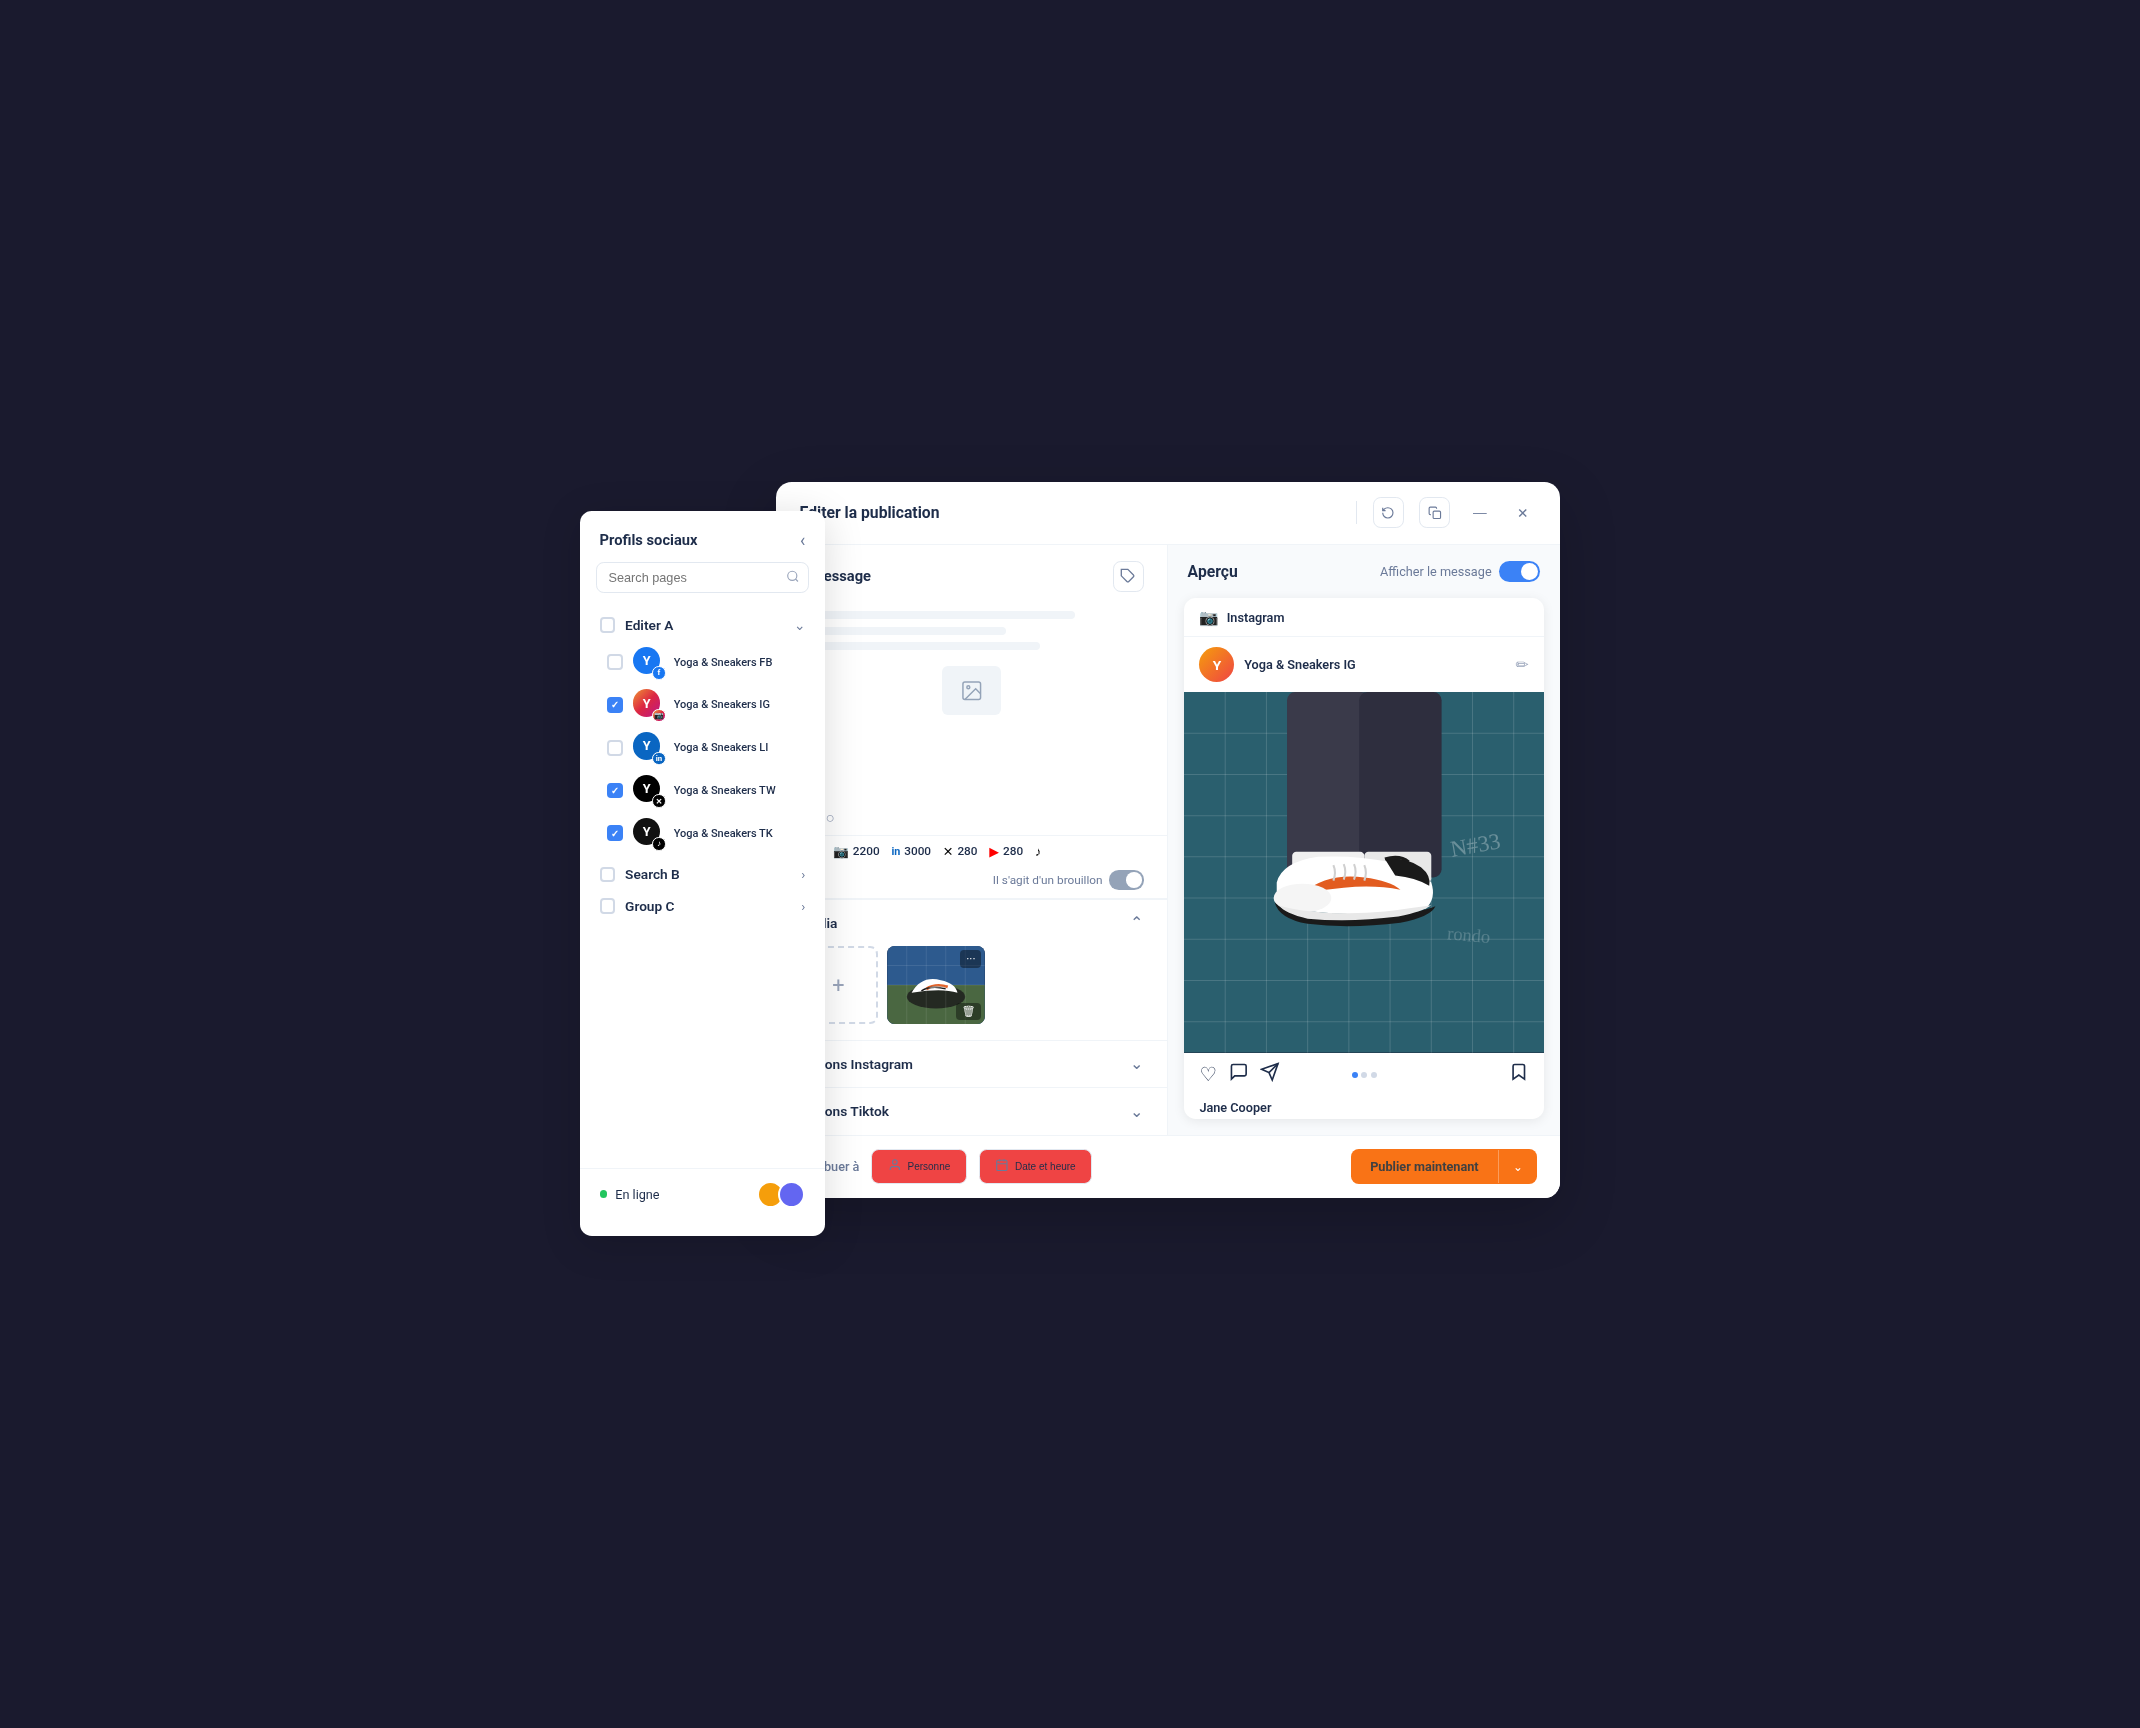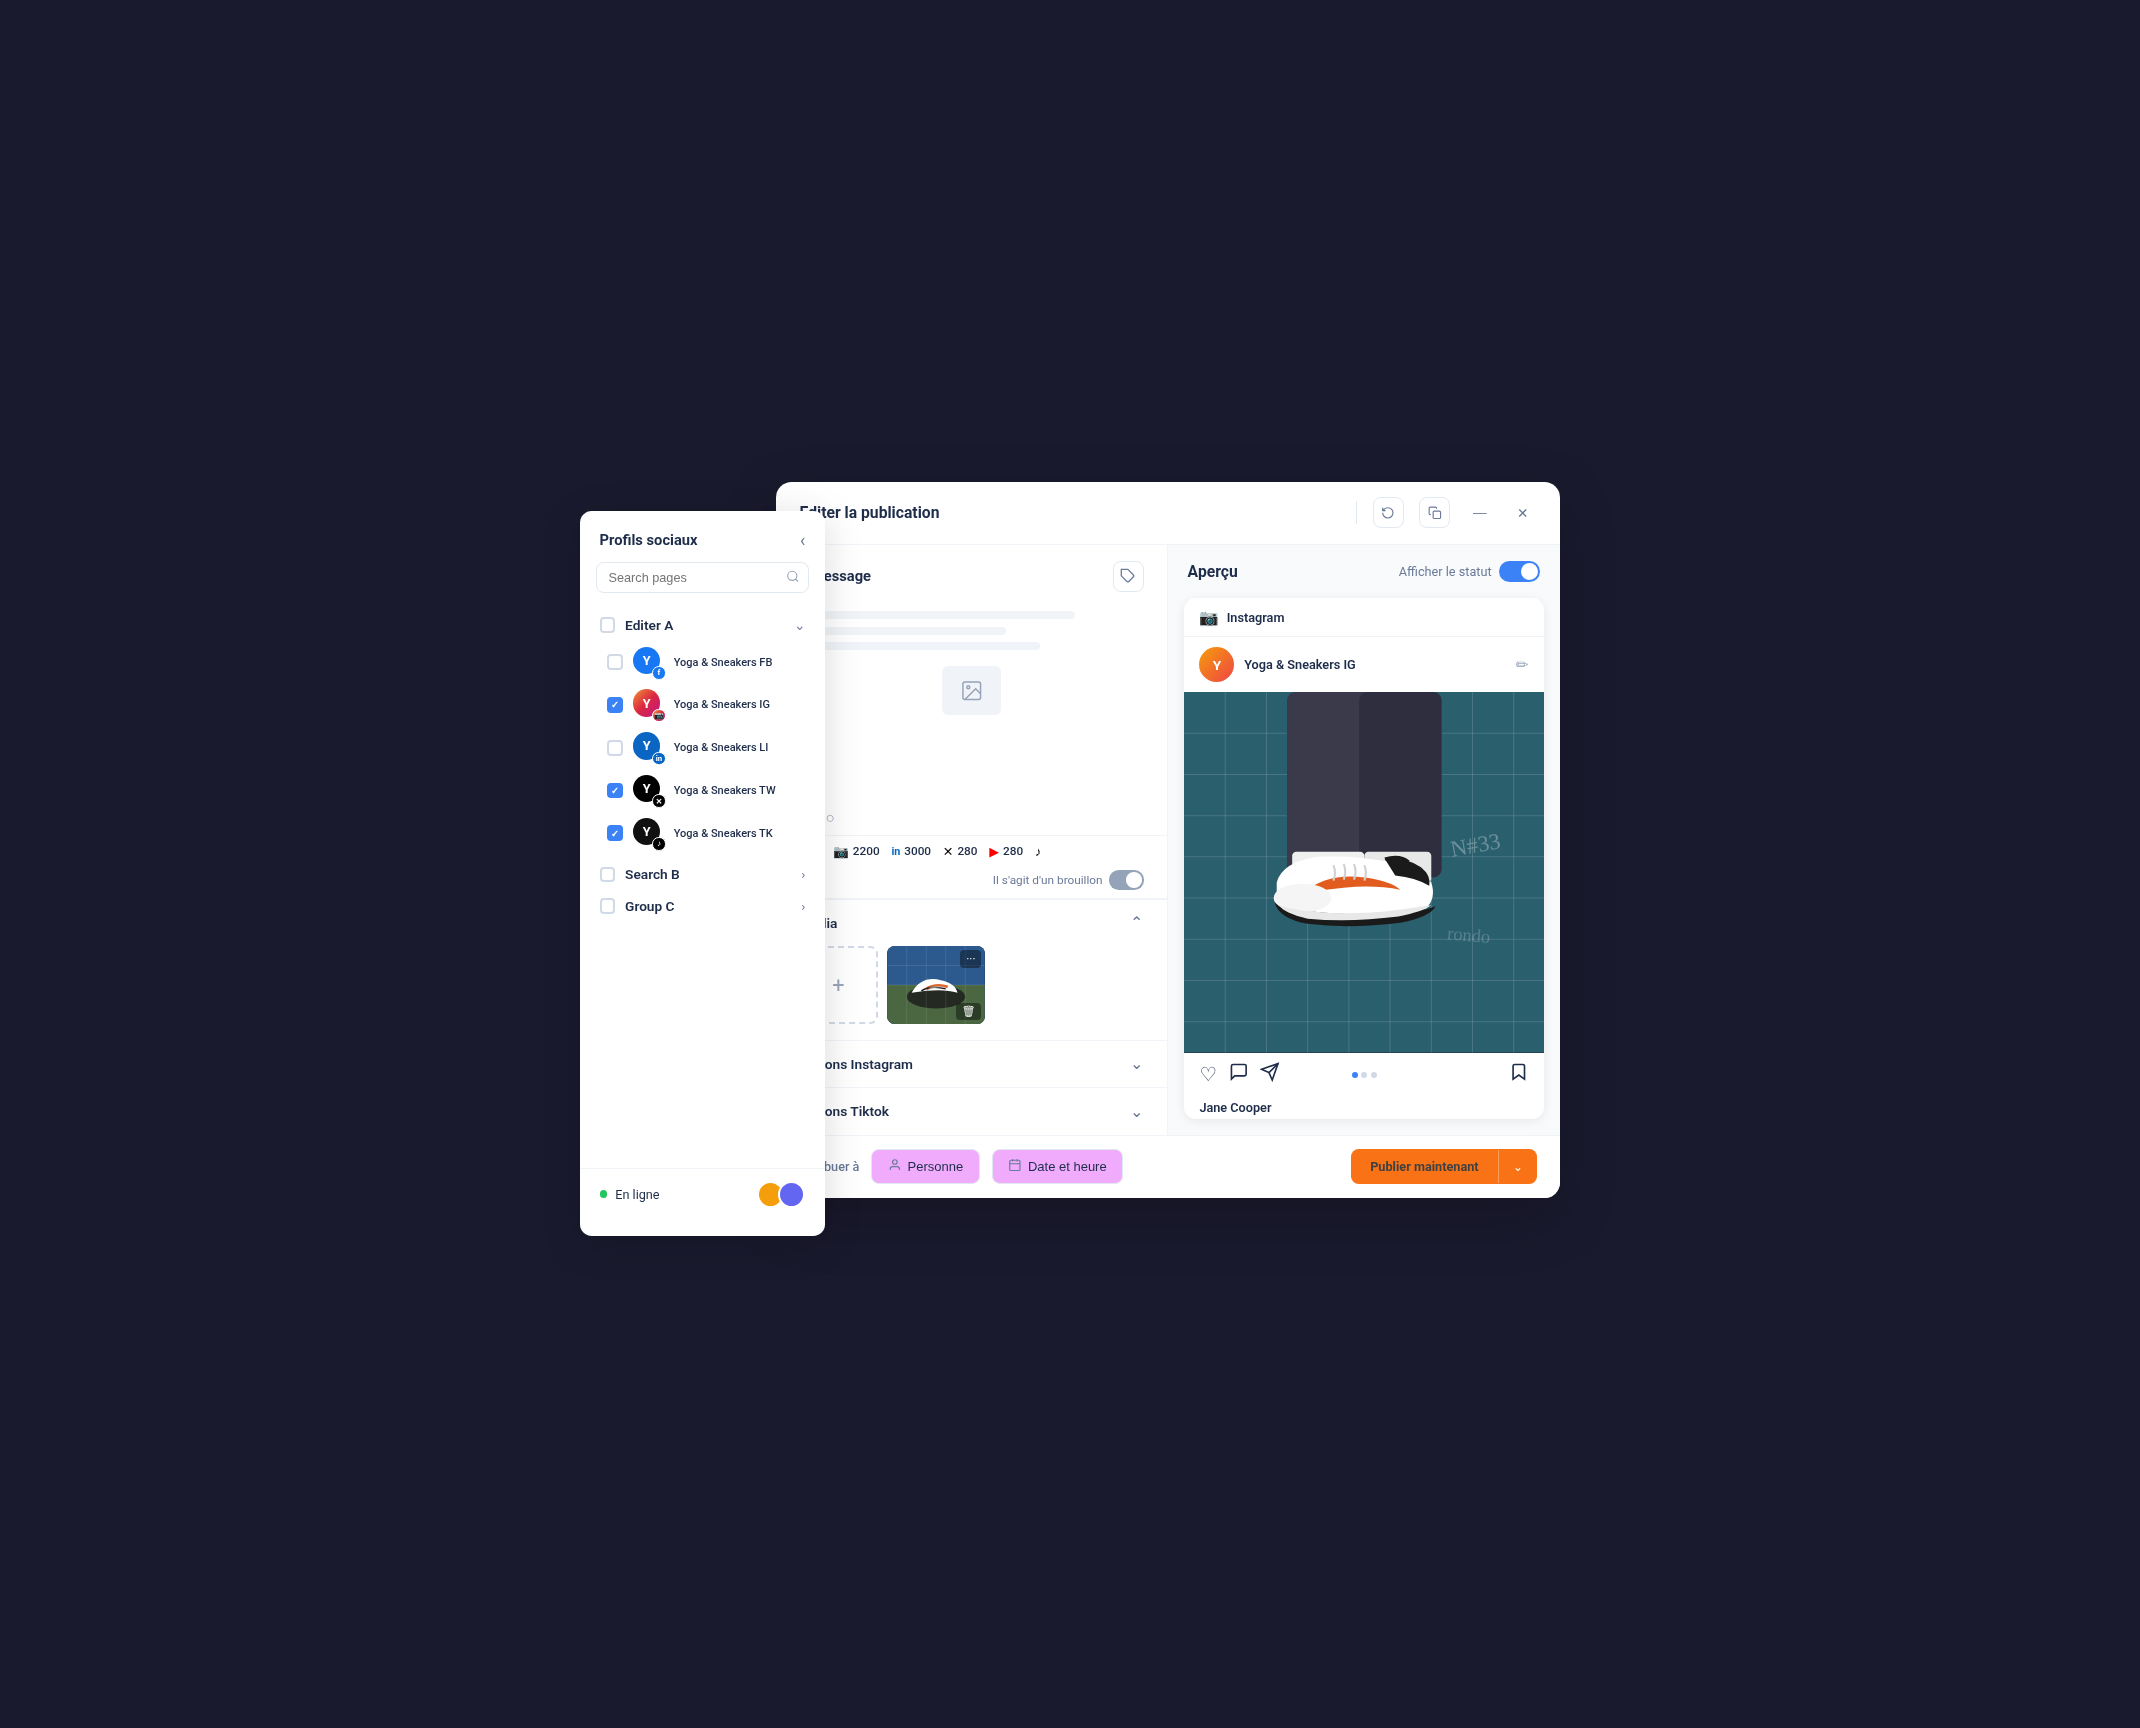--- a/index.html
+++ b/index.html
@@ -715,22 +715,22 @@
       font-weight: 500;
     }
 
     .footer-btn {
       display: flex;
       align-items: center;
       gap: 5.9px;
       padding: 7.8px 15.7px;
       border: 1.5px solid #e2e8f0;
       border-radius: 7.8px;
-      background: #f0abfc;
-      font-size: 13px;
+      background: #ef4444;
+      font-size: 10px;
       color: #1e2d4a;
       cursor: pointer;
       font-weight: 500;
     }
 
     .btn-icon {
       font-size: 13.7px;
       color: #6b7a99;
     }
 
@@ -993,21 +993,21 @@
             <span style="color:#6b7a99;">⌄</span>
           </div>
         </div>
 
       </div>
 
       <div class="preview-area">
         <div class="preview-header">
           <span class="preview-title">Aperçu</span>
           <div class="status-toggle-area">
-            <span class="status-label">Afficher le statut</span>
+            <span class="status-label">Afficher le message</span>
             <div class="toggle-on"></div>
           </div>
         </div>
 
         <div class="instagram-preview">
           <div class="ig-platform-bar">
             <span class="ig-platform-icon">📷</span>
             <span class="ig-platform-name">Instagram</span>
           </div>
 

